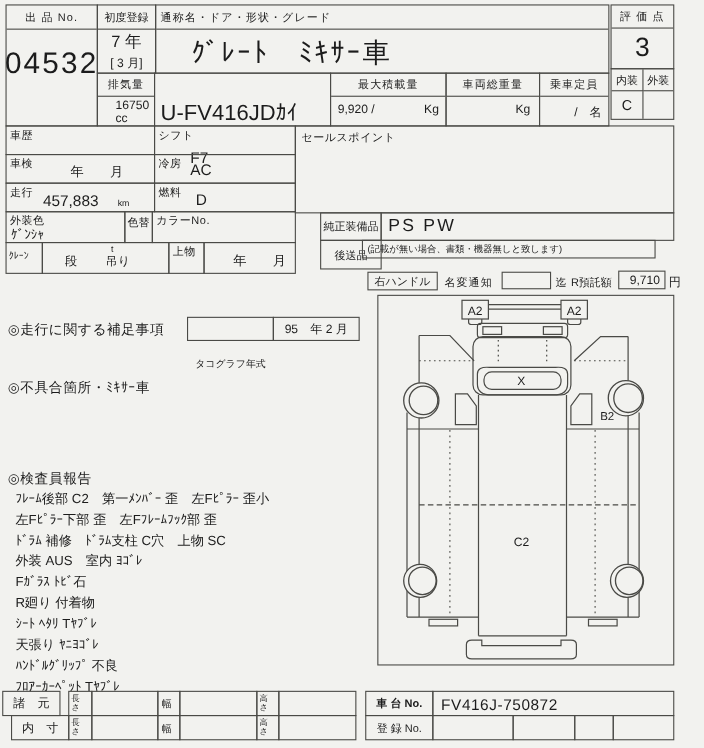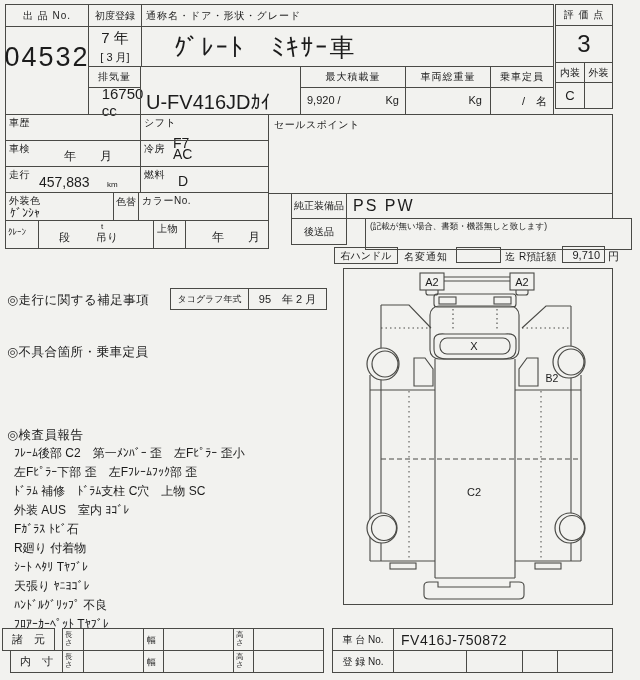--- a/index.html
+++ b/index.html
@@ -56,21 +56,21 @@
   <div class="abs" style="left:0;top:20px;width:29px;height:25px;border-right:1px solid #4a4a46;">
     <div class="val" style="height:100%;font-size:13px;">C</div>
   </div>
   <div class="abs" style="left:29px;top:20px;width:27px;height:25px;">
     <div class="val" style="height:100%;font-size:13px;"></div>
   </div>
 </div>
 
 <div class="cell" style="left:88px;top:66px;width:53px;height:49px;">
   <div class="hdr" style="height:20px;">排気量</div>
-  <div class="val" style="height:27px;font-size:15px;margin-left:16px;">16750 cc</div>
+  <div class="val" style="height:27px;font-size:11px;margin-left:16px;">16750 cc</div>
 </div>
 
 <div class="cell" style="left:140px;top:66px;width:161px;height:49px;">
   <div class="abs" style="left:5px;top:24px;font-size:20px;white-space:nowrap;">U-FV416JDｶｲ</div>
 </div>
 
 <div class="cell" style="left:300px;top:66px;width:106px;height:49px;">
   <div class="hdr" style="height:20px;">最大積載量</div>
   <div class="abs" style="left:6px;top:27px;font-size:11px;">9,920 /</div>
   <div class="abs" style="right:6px;top:27px;font-size:11px;">Kg</div>
@@ -146,45 +146,45 @@
 <div class="cell" style="left:291px;top:193px;width:56px;height:26px;">
   <div class="val" style="height:100%;font-size:10px;">純正装備品</div>
 </div>
 <div class="cell" style="left:346px;top:193px;width:267px;height:26px;">
   <span class="abs" style="left:6px;top:3px;font-size:16px;letter-spacing:2px;">PS PW</span>
 </div>
 
 <div class="cell" style="left:291px;top:218px;width:56px;height:27px;">
   <div class="val" style="height:100%;font-size:10px;">後送品</div>
 </div>
-<div class="cell" style="left:365px;top:218px;width:267px;height:32px;">
+<div class="cell" style="left:329px;top:218px;width:267px;height:17px;">
   <span class="abs" style="left:4px;top:2px;font-size:8.5px;">(記載が無い場合、書類・機器無しと致します)</span>
 </div>
 
 <div class="cell" style="left:334px;top:247px;width:64px;height:17px;">
   <div class="val" style="height:100%;font-size:10px;">右ハンドル</div>
 </div>
 <span class="abs" style="left:404px;top:250px;font-size:10px;letter-spacing:1px;">名変通知</span>
 <div class="cell" style="left:456px;top:247px;width:45px;height:16px;"></div>
 <span class="abs" style="left:505px;top:250px;font-size:10px;">迄</span>
 <span class="abs" style="left:519px;top:250px;font-size:10px;">R預託額</span>
 <div class="cell" style="left:562px;top:246px;width:43px;height:17px;">
   <div class="abs" style="right:4px;top:2px;font-size:11px;">9,710</div>
 </div>
 <span class="abs" style="left:608px;top:249px;font-size:11px;">円</span>
 
 <span class="abs" style="left:7px;top:292px;font-size:12.5px;letter-spacing:.5px;">◎走行に関する補足事項</span>
 <div class="cell" style="left:170px;top:288px;width:79px;height:22px;">
-  <div class="val" style="height:100%;font-size:9px;">タコグラフ年式</div>
+  <div class="val" style="height:100%;font-size:9px;margin-top:32px;">タコグラフ年式</div>
 </div>
 <div class="cell" style="left:248px;top:288px;width:79px;height:22px;">
   <div class="val" style="height:100%;font-size:11px;">95　年 2 月</div>
 </div>
 
-<span class="abs" style="left:7px;top:344px;font-size:12.5px;letter-spacing:.5px;">◎不具合箇所・乗車定員</span>
+<span class="abs" style="left:7px;top:344px;font-size:12.5px;letter-spacing:.5px;">◎不具合箇所・ﾐｷｻｰ車</span>
 
 <span class="abs" style="left:7px;top:427px;font-size:12.5px;letter-spacing:.5px;">◎検査員報告</span>
 <div class="abs" style="left:14px;top:444px;width:320px;">
   <div class="note-line">ﾌﾚｰﾑ後部 C2　第一ﾒﾝﾊﾞｰ 歪　左Fﾋﾟﾗｰ 歪小</div>
   <div class="note-line">左Fﾋﾟﾗｰ下部 歪　左Fﾌﾚｰﾑﾌｯｸ部 歪</div>
   <div class="note-line">ﾄﾞﾗﾑ 補修　ﾄﾞﾗﾑ支柱 C穴　上物 SC</div>
   <div class="note-line">外装 AUS　室内 ﾖｺﾞﾚ</div>
   <div class="note-line">Fｶﾞﾗｽ ﾄﾋﾞ石</div>
   <div class="note-line">R廻り 付着物</div>
   <div class="note-line">ｼｰﾄ ﾍﾀﾘ Tﾔﾌﾞﾚ</div>
@@ -286,21 +286,21 @@
 <div class="cell" style="left:143px;top:650px;width:21px;height:23px;">
   <span class="abs" style="left:3px;top:5px;font-size:9px;">幅</span>
 </div>
 <div class="cell" style="left:163px;top:650px;width:71px;height:23px;"></div>
 <div class="cell" style="left:233px;top:650px;width:21px;height:23px;">
   <span class="tinystack abs" style="left:2px;top:2px;">高さ</span>
 </div>
 <div class="cell" style="left:253px;top:650px;width:71px;height:23px;"></div>
 
 <div class="cell" style="left:332px;top:628px;width:62px;height:23px;">
-  <div class="val" style="height:100%;font-size:10px;">車 台 No.</div>
+  <div class="val" style="height:100%;font-size:10px;font-weight:bold;">車 台 No.</div>
 </div>
 <div class="cell" style="left:393px;top:628px;width:220px;height:23px;">
   <span class="abs" style="left:7px;top:3px;font-size:14px;letter-spacing:.5px;">FV416J-750872</span>
 </div>
 <div class="cell" style="left:332px;top:650px;width:62px;height:23px;">
   <div class="val" style="height:100%;font-size:10px;">登 録 No.</div>
 </div>
 <div class="cell" style="left:393px;top:650px;width:74px;height:23px;"></div>
 <div class="cell" style="left:466px;top:650px;width:57px;height:23px;"></div>
 <div class="cell" style="left:522px;top:650px;width:36px;height:23px;"></div>

